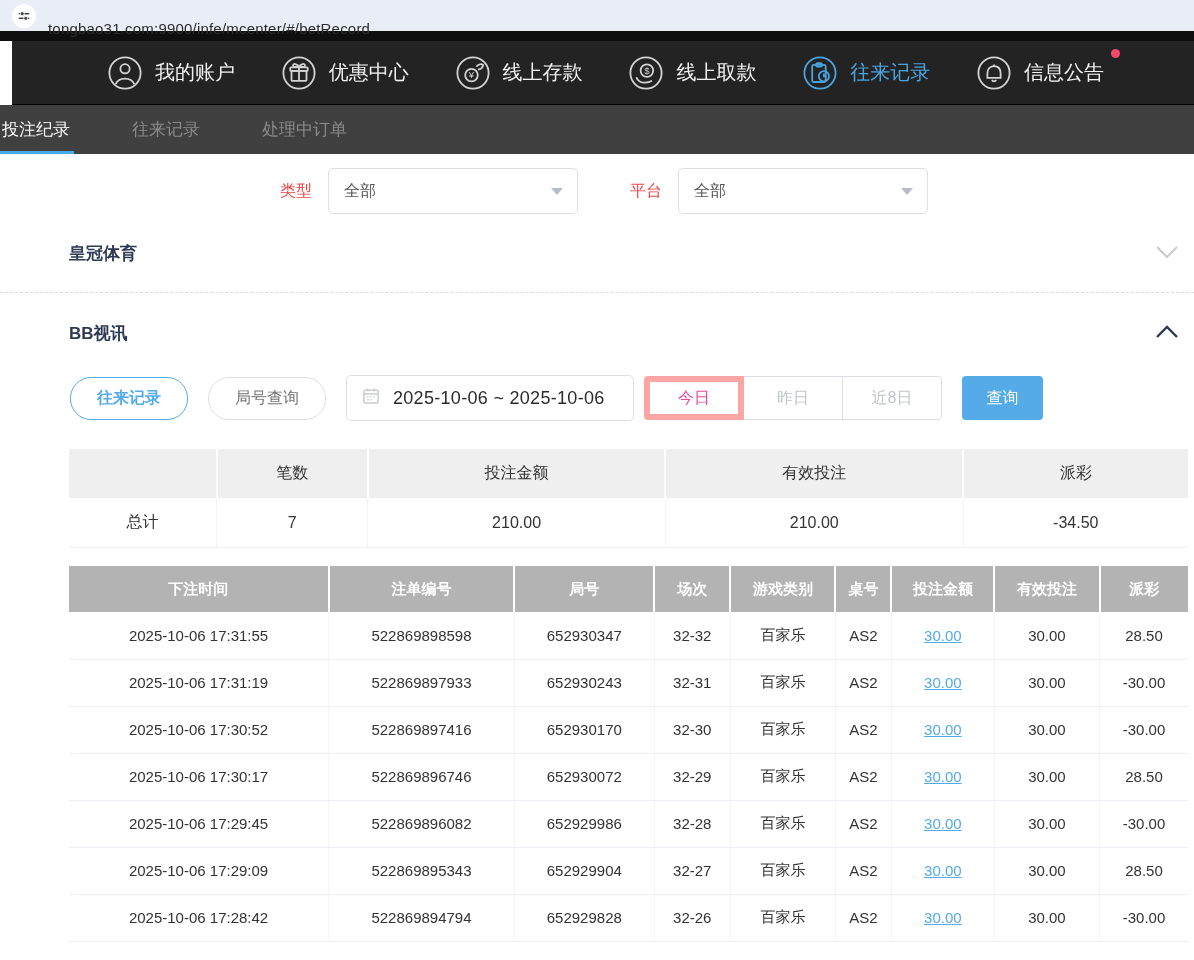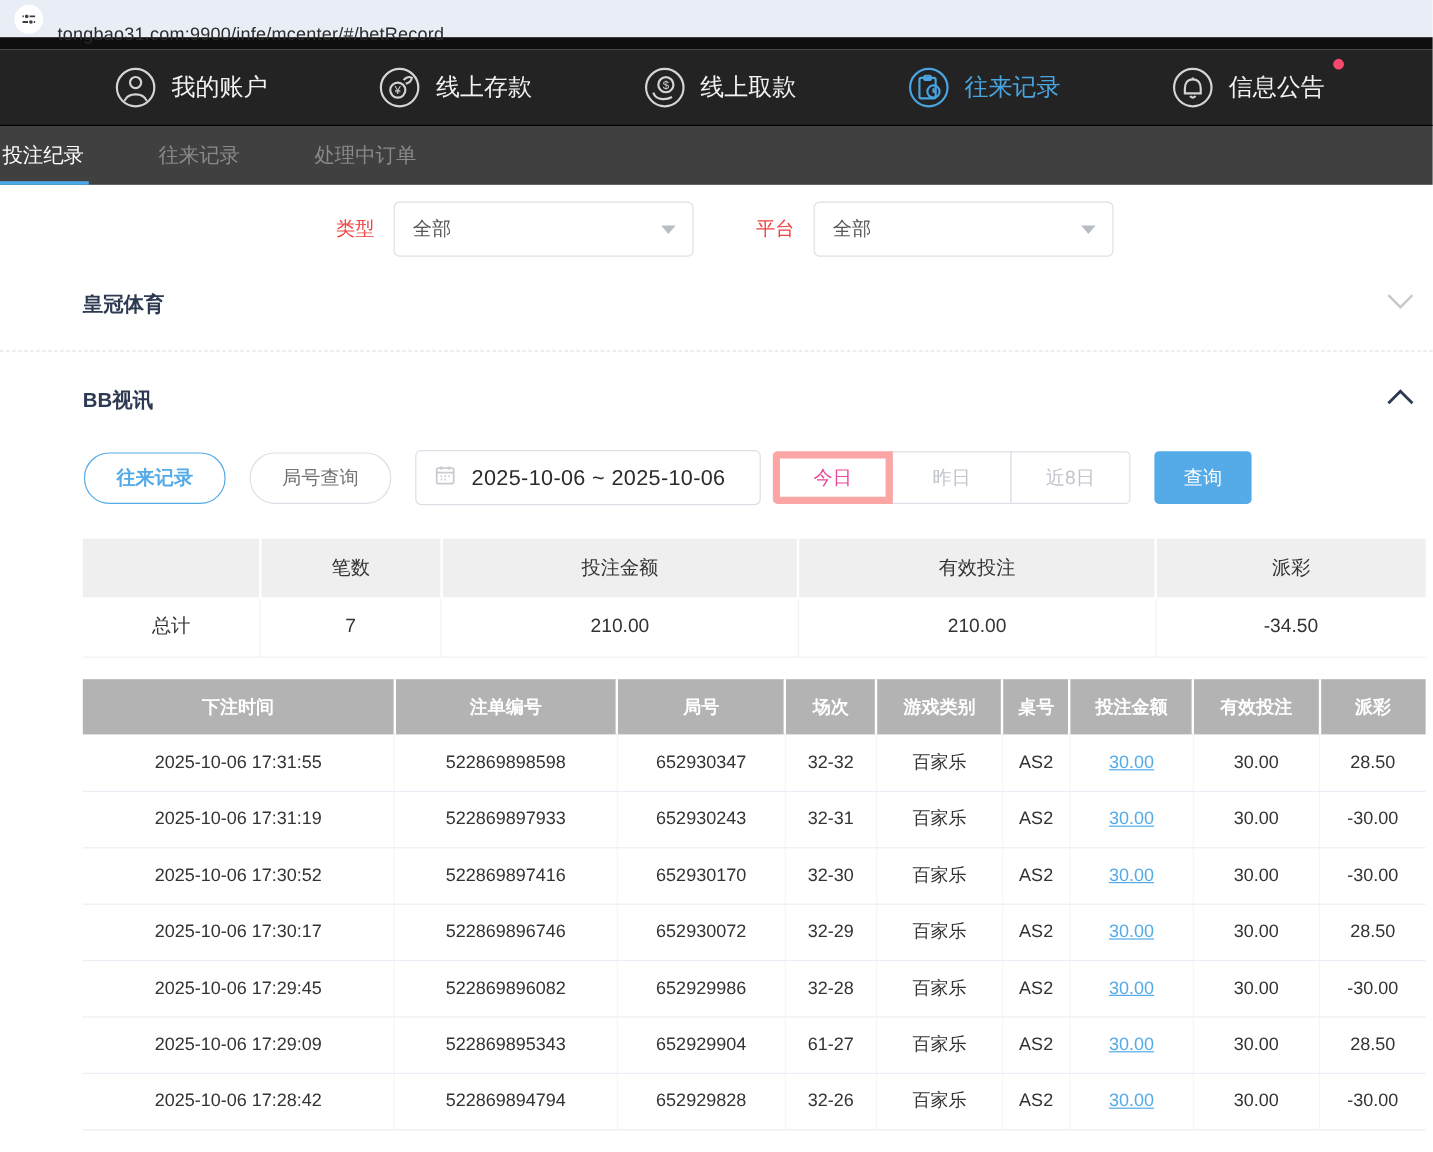--- a/index.html
+++ b/index.html
@@ -8,21 +8,21 @@
 
   
   .url-bar { height:31px; background:#e9edf5; display:flex; align-items:center; padding:0 10px; }
   .url-icon-wrap { width:24px; height:24px; border-radius:50%; background:#fff; display:flex;
                    align-items:center; justify-content:center; margin-left:2px; }
   .url-text { margin-left:12px; font-size:15px; color:#2b2b2b; letter-spacing:.2px;margin-top:25px; }
 
   
   .dark-strip { height:10px; background:#0f0f0f; }
   .top-nav { height:64px; background:#232323; display:flex; align-items:center;
-             justify-content:space-between; padding:0 90px 0 95px; border-bottom:1px solid #000; }
+             justify-content:space-between; padding:0 90px 0 95px; border-bottom:1px solid #000;margin-left:12px; }
   .nav-item { display:flex; align-items:center; gap:12px; color:#f2f2f2; font-size:20px;
               cursor:pointer; position:relative; white-space:nowrap; }
   .nav-item svg { display:block; }
   .nav-item.active { color:#4aa4e0; }
   .nav-dot { position:absolute; top:-6px; right:-16px; width:9px; height:9px; border-radius:50%;
              background:#f5486e; }
 
   .tab-row { height:49px; background:#404040; display:flex; justify-content:flex-start;
              align-items:stretch; gap:58px; }
   .tab { display:flex; align-items:center; font-size:17px; color:#8a8a8a; cursor:pointer;
@@ -120,20 +120,32 @@
         <circle cx="12" cy="9.2" r="3.1"></circle>
         <path d="M5.8 19.4 a6.6 5.6 0 0 1 12.4 0"></path>
       </svg>
     </span>
     <span>我的账户</span>
   </div>
   <div class="nav-item">
     <span>
       <svg width="36" height="36" viewBox="0 0 24 24" fill="none" stroke="#d4d4d4" stroke-width="1.2">
         <circle cx="12" cy="12" r="10.4"></circle>
+        <rect x="7" y="10.6" width="10" height="6.6" rx="0.5"></rect>
+        <rect x="6.2" y="8.2" width="11.6" height="2.4" rx="0.5"></rect>
+        <line x1="12" y1="8.2" x2="12" y2="17.2"></line>
+        <path d="M12 8 c-1.2-2.4 -4-2.6 -4-0.9 c0 1 2 .9 4 .9 c2 0 4 .1 4-.9 c0-1.7-2.8-1.5-4 .9z"></path>
+      </svg>
+    </span>
+    <span>优惠中心</span>
+  </div>
+  <div class="nav-item">
+    <span>
+      <svg width="36" height="36" viewBox="0 0 24 24" fill="none" stroke="#d4d4d4" stroke-width="1.2">
+        <circle cx="12" cy="12" r="10.4"></circle>
         <circle cx="11" cy="13.4" r="4.2"></circle>
         <text x="11" y="15.6" font-size="6.4" fill="#d4d4d4" stroke="none" text-anchor="middle">¥</text>
         <path d="M14.2 7.8 q2.4-2.6 4.6-1.2 q-0.4 2.6-3.4 3.2"></path>
       </svg>
     </span>
     <span>线上存款</span>
   </div>
   <div class="nav-item">
     <span>
       <svg width="36" height="36" viewBox="0 0 24 24" fill="none" stroke="#d4d4d4" stroke-width="1.2">
@@ -361,21 +373,21 @@
           <td>百家乐</td>
           <td>AS2</td>
           <td><a class="bet-link">30.00</a></td>
           <td>30.00</td>
           <td class="neg">-30.00</td>
         </tr>
         <tr>
           <td>2025-10-06 17:29:09</td>
           <td>522869895343</td>
           <td>652929904</td>
-          <td>61-27</td>
+          <td>32-27</td>
           <td>百家乐</td>
           <td>AS2</td>
           <td><a class="bet-link">30.00</a></td>
           <td>30.00</td>
           <td>28.50</td>
         </tr>
         <tr>
           <td>2025-10-06 17:28:42</td>
           <td>522869894794</td>
           <td>652929828</td>

